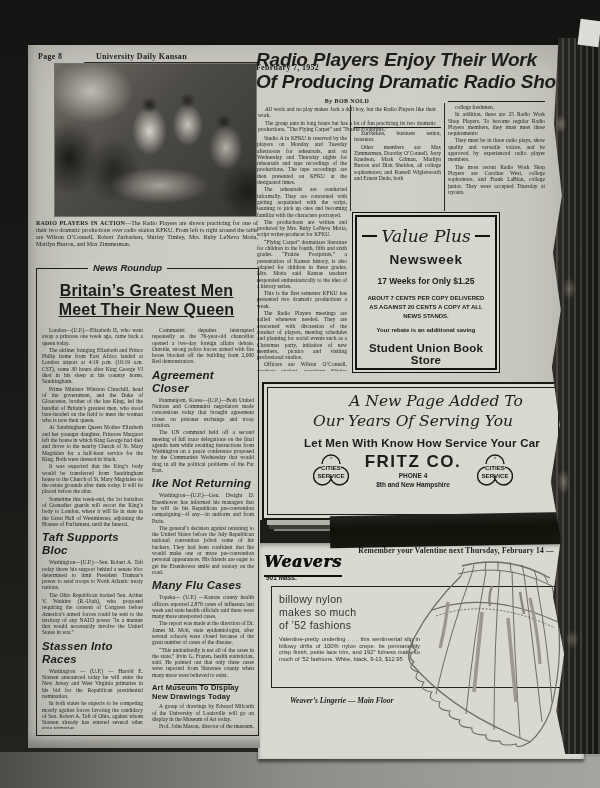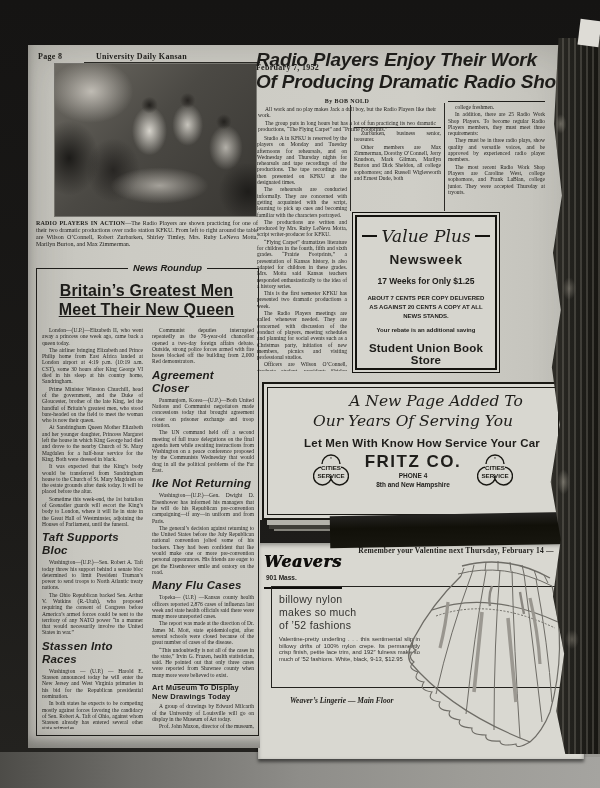--- a/index.html
+++ b/index.html
@@ -53,21 +53,21 @@
       radial-gradient(42px 52px at 7% 62%,rgba(18,17,15,.85),transparent 72%),
       radial-gradient(38px 46px at 29% 70%,rgba(28,26,24,.75),transparent 70%),
       radial-gradient(42px 42px at 96% 84%,rgba(22,21,19,.8),transparent 70%),
       linear-gradient(135deg,#6d6a63 0%,#4b4944 45%,#393733 100%);
     box-shadow:0 0 0 1px rgba(40,38,34,.5);}
   .caption{left:36px;top:220px;width:222px;font:6px/7px "Liberation Serif",serif;text-align:justify;}
   .caption b{letter-spacing:.2px;}
   
   .nr-box{left:36px;top:268px;width:221px;height:466px;border:1.5px solid #1e1d1a;}
   .nr-label{left:88px;top:262px;z-index:5;background:#cccbc4;padding:0 5px;
-    font:italic bold 9.5px "Liberation Sans",sans-serif;margin-left:40px;}
+    font:italic bold 9.5px "Liberation Sans",sans-serif;}
   .nr-headline{left:40px;top:281px;width:213px;text-align:center;
     font:bold 16px/19px "Liberation Sans",sans-serif;letter-spacing:.2px;text-decoration:underline;}
   .news-col{overflow:hidden;}
   .nr-col1{left:42px;top:327px;width:101px;height:402px;}
   .nr-col2{left:152px;top:327px;width:102px;height:402px;}
   
   .r-headline{left:256px;top:49px;width:302px;font:italic bold 19px/21.5px "Liberation Sans",sans-serif;letter-spacing:-.2px;white-space:nowrap;}
   .byline{left:258px;top:98px;width:178px;text-align:center;font:bold 6px "Liberation Serif",serif;letter-spacing:.4px;}
   .intro{left:258px;top:106px;width:178px;}
   .r-col{overflow:hidden;}
@@ -95,21 +95,21 @@
   .fz-s1{margin-top:9px;padding-left:46px;} .fz-s2{margin-top:3px;}
   .fz-tag{font:bold 11.5px "Liberation Sans",sans-serif;margin-top:7px;letter-spacing:.2px;padding-left:18px;}
   .fz-row{display:flex;justify-content:center;align-items:center;gap:16px;margin-top:4px;}
   .fz-co{font:bold 17px/17px "Liberation Sans",sans-serif;letter-spacing:1.5px;}
   .fz-ph{font:bold 6.5px "Liberation Sans",sans-serif;margin-top:2px;}
   .fz-ad{font:bold 6.5px "Liberation Sans",sans-serif;margin-top:2px;}
   
   .valentine{left:336px;top:546px;width:240px;z-index:3;text-align:center;
     font:bold 7.5px "Liberation Serif",serif;letter-spacing:.2px;}
   .wv-logo{left:264px;top:552px;z-index:3;font:italic bold 16px "DejaVu Serif",serif;color:#100f0d;
-    letter-spacing:.5px;text-shadow:.6px 0 0 #100f0d;border-bottom:2px solid #100f0d;padding-bottom:16px;}
+    letter-spacing:.5px;text-shadow:.6px 0 0 #100f0d;border-bottom:2px solid #100f0d;padding-bottom:4px;}
   .wv-addr{left:266px;top:574px;z-index:3;font:bold 6.5px "Liberation Sans",sans-serif;}
   .wv-box{left:271px;top:586px;width:295px;height:100px;z-index:3;border:1.2px solid #23221e;}
   .wv-big{left:279px;top:593px;z-index:3;}
   .wv-big p{font:10.5px/13px "Liberation Sans",sans-serif;color:#33322f;text-indent:0;letter-spacing:.3px;margin:0;}
   .wv-para{left:279px;top:636px;width:141px;z-index:3;font:5.8px/6.6px "Liberation Sans",sans-serif;
     color:#302f2c;text-align:justify;}
   .wv-footer{left:290px;top:696px;z-index:3;font:italic bold 7.5px "Liberation Serif",serif;}
   .wv-illus{left:392px;top:552px;z-index:3;}
 </style>
 </head>

